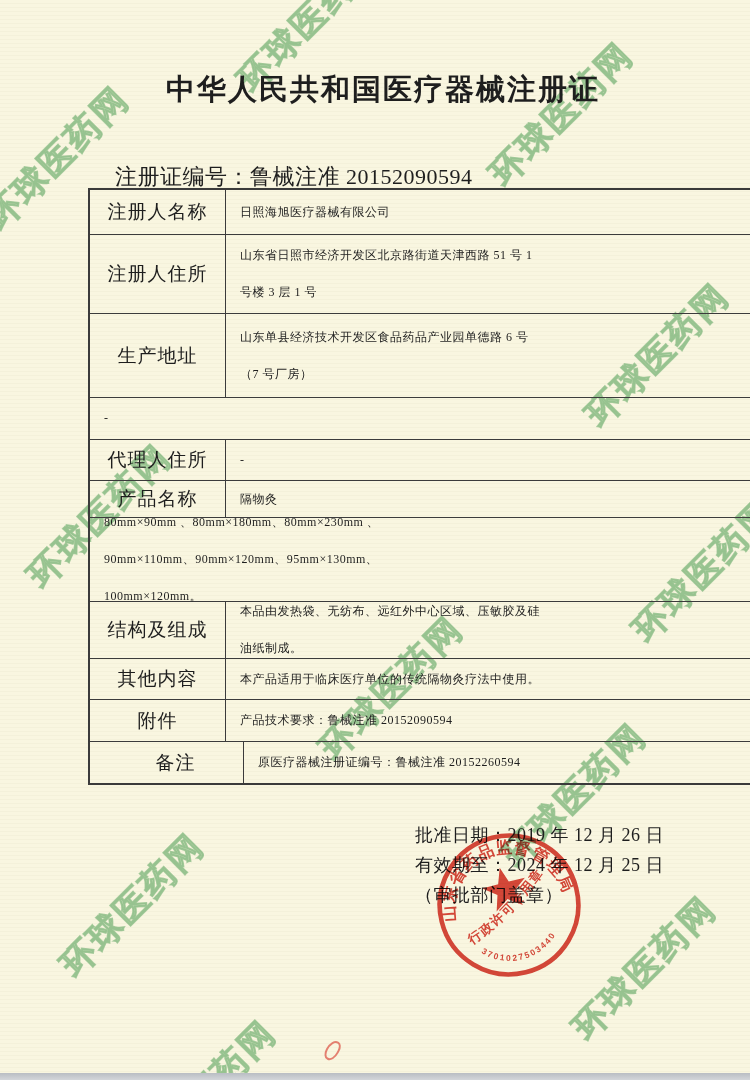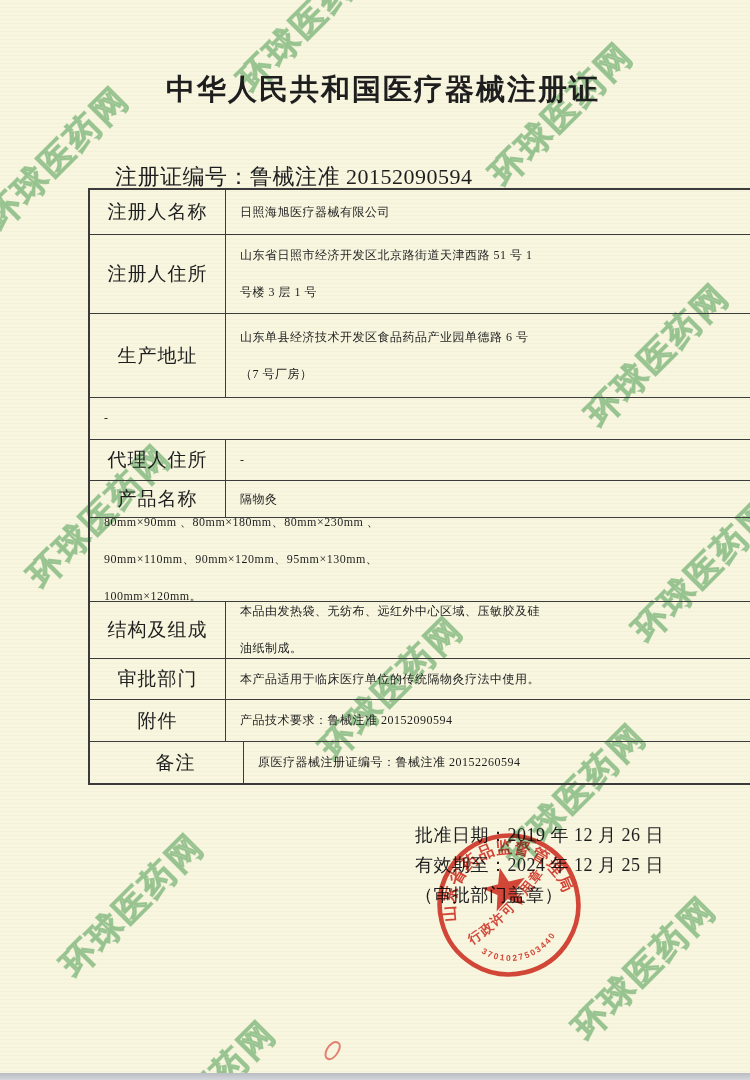--- a/index.html
+++ b/index.html
@@ -125,21 +125,21 @@
       <div class="cell-value">80mm×90mm 、80mm×180mm、80mm×230mm 、
 90mm×110mm、90mm×120mm、95mm×130mm、
 100mm×120mm。</div>
     </div>
     <div class="row h57">
       <div class="cell-label">结构及组成</div>
       <div class="cell-value">本品由发热袋、无纺布、远红外中心区域、压敏胶及硅
 油纸制成。</div>
     </div>
     <div class="row h41">
-      <div class="cell-label">审批部门</div>
+      <div class="cell-label">其他内容</div>
       <div class="cell-value">本产品适用于临床医疗单位的传统隔物灸疗法中使用。</div>
     </div>
     <div class="row h42">
       <div class="cell-label">附件</div>
       <div class="cell-value">产品技术要求：鲁械注准 20152090594</div>
     </div>
     <div class="row h41">
       <div class="cell-label">备注</div>
       <div class="cell-value">原医疗器械注册证编号：鲁械注准 20152260594</div>
     </div>

